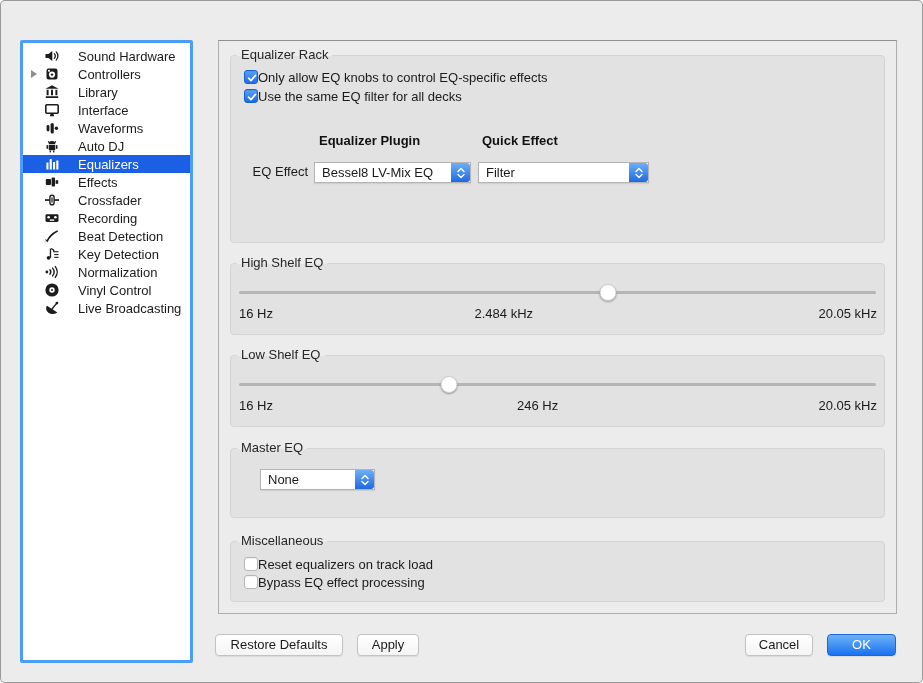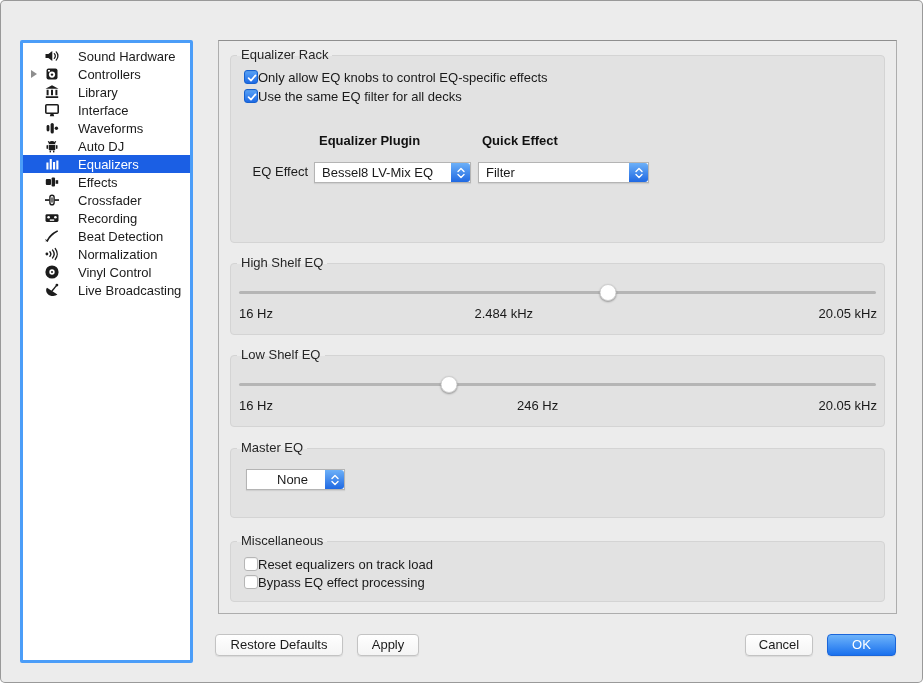--- a/index.html
+++ b/index.html
@@ -203,20 +203,34 @@
       </div>
       <div class="side-item">
         <span class="disclosure"></span>
         <span class="icon">
           <svg viewBox="0 0 16 16">
             <path d="M2.4 13.6c1.2-4.4 5.8-9.3 11-11.3l.7 1.3C9.5 6 5.6 9.7 3.6 13.9z" fill="currentColor"></path>
             <path d="M1.6 11.4 3.4 13.2 M1.6 13.2 3.4 11.4" stroke="currentColor" stroke-width=".9"></path>
           </svg>
         </span>
         <span class="lbl">Beat Detection</span>
+      </div>
+      <div class="side-item">
+        <span class="disclosure"></span>
+        <span class="icon">
+          <svg viewBox="0 0 16 16">
+            <circle cx="4.6" cy="11.8" r="1.9" fill="currentColor"></circle>
+            <rect x="5.8" y="2.6" width="1.3" height="9.2" fill="currentColor"></rect>
+            <path d="M7.1 2.6c2.2.6 3.1 1.8 3 3.6" fill="none" stroke="currentColor" stroke-width="1.3"></path>
+            <rect x="10.2" y="5.2" width="4.3" height="1.1" fill="currentColor"></rect>
+            <rect x="10.2" y="8" width="4.3" height="1.1" fill="currentColor"></rect>
+            <rect x="10.2" y="10.8" width="4.3" height="1.1" fill="currentColor"></rect>
+          </svg>
+        </span>
+        <span class="lbl">Key Detection</span>
       </div>
       <div class="side-item">
         <span class="disclosure"></span>
         <span class="icon">
           <svg viewBox="0 0 16 16">
             <circle cx="2.9" cy="8" r="1.4" fill="currentColor"></circle>
             <path d="M5.9 5.7a3.6 3.6 0 010 4.6 M8.6 4.1a6.2 6.2 0 010 7.8 M11.3 2.6a8.8 8.8 0 010 10.8" fill="none" stroke="currentColor" stroke-width="1.4" stroke-linecap="round"></path>
           </svg>
         </span>
         <span class="lbl">Normalization</span>
@@ -309,21 +323,21 @@
       </div>
       <div class="scale">
         <span class="min">16 Hz</span>
         <span class="val" style="left:46.8%;">246 Hz</span>
         <span class="max">20.05 kHz</span>
       </div>
     </div>
 
     <div class="group g-master">
       <span class="group-title">Master EQ</span>
-      <div class="popup" style="left:15px; top:20px; width:99px;padding-left:23px;">
+      <div class="popup" style="left:29px; top:20px; width:115px;">
         <span class="val">None</span>
         <span class="cap">
             <svg width="8" height="12" viewBox="0 0 8 12">
               <path d="M1 4.4 4 1.4 7 4.4 M1 7.6 4 10.6 7 7.6" fill="none" stroke="#fff" stroke-width="1.4" stroke-linecap="round" stroke-linejoin="round"></path>
             </svg>
           </span>
       </div>
     </div>
 
     <div class="group g-misc">

